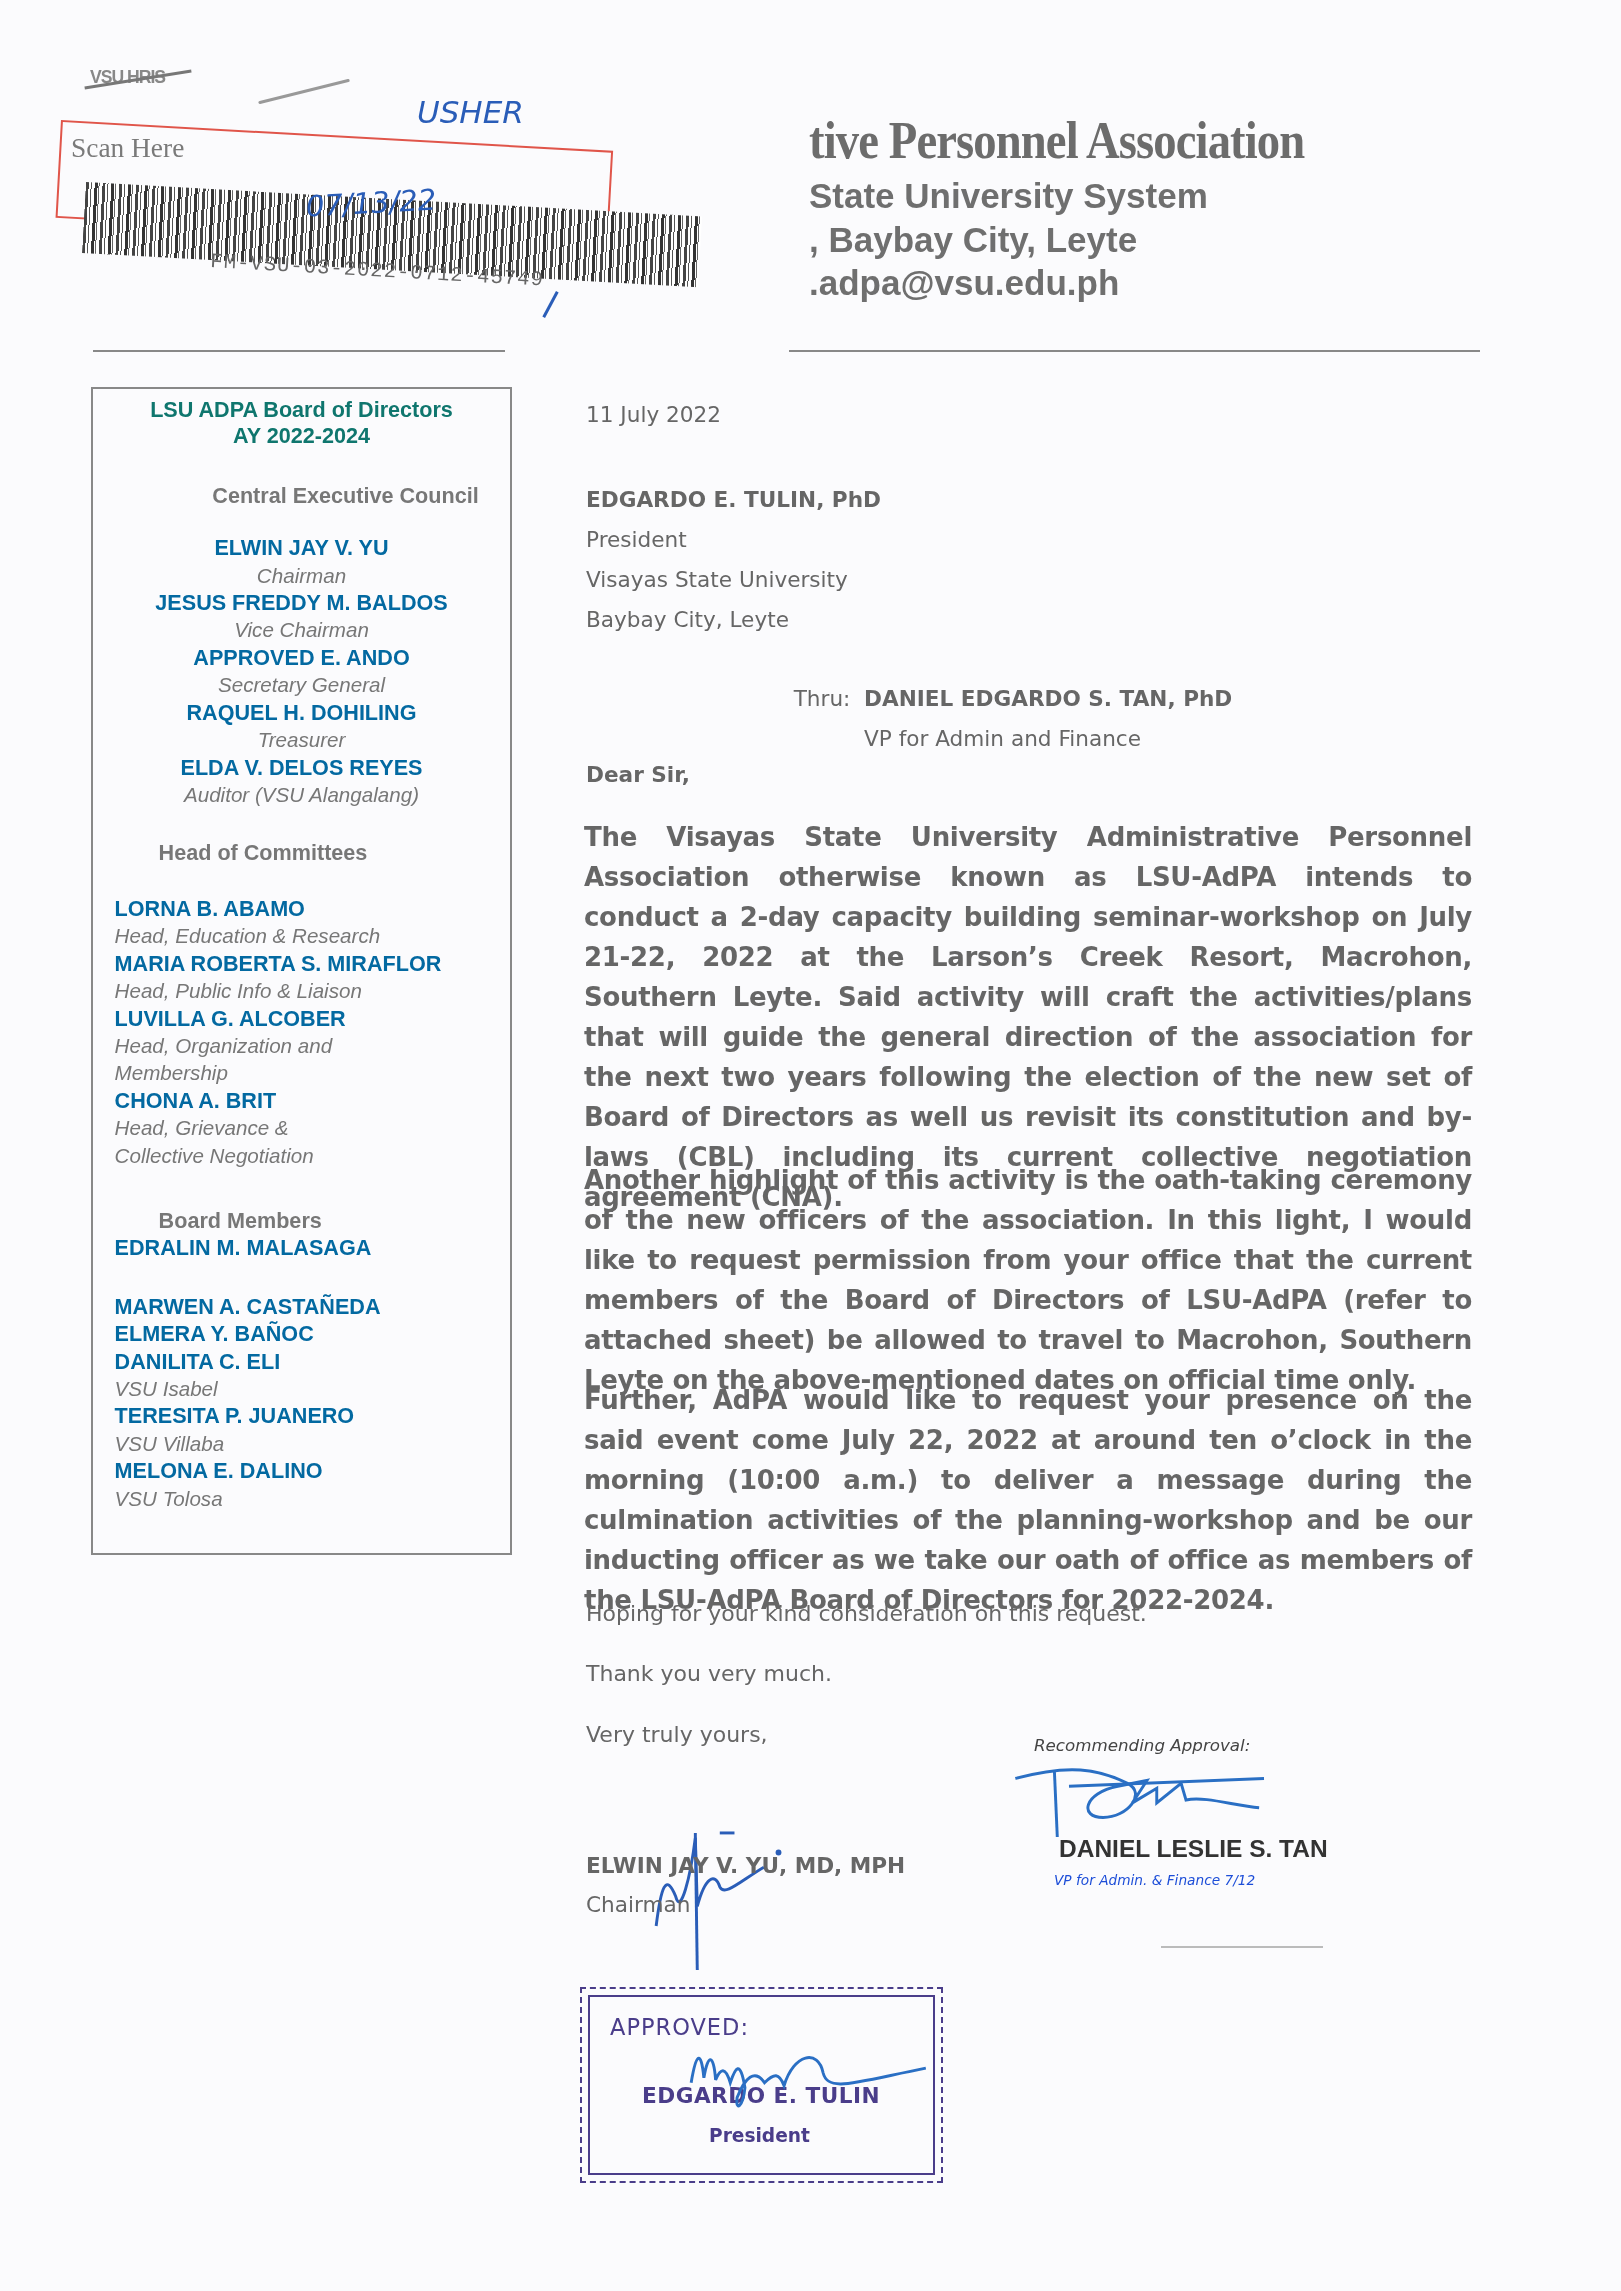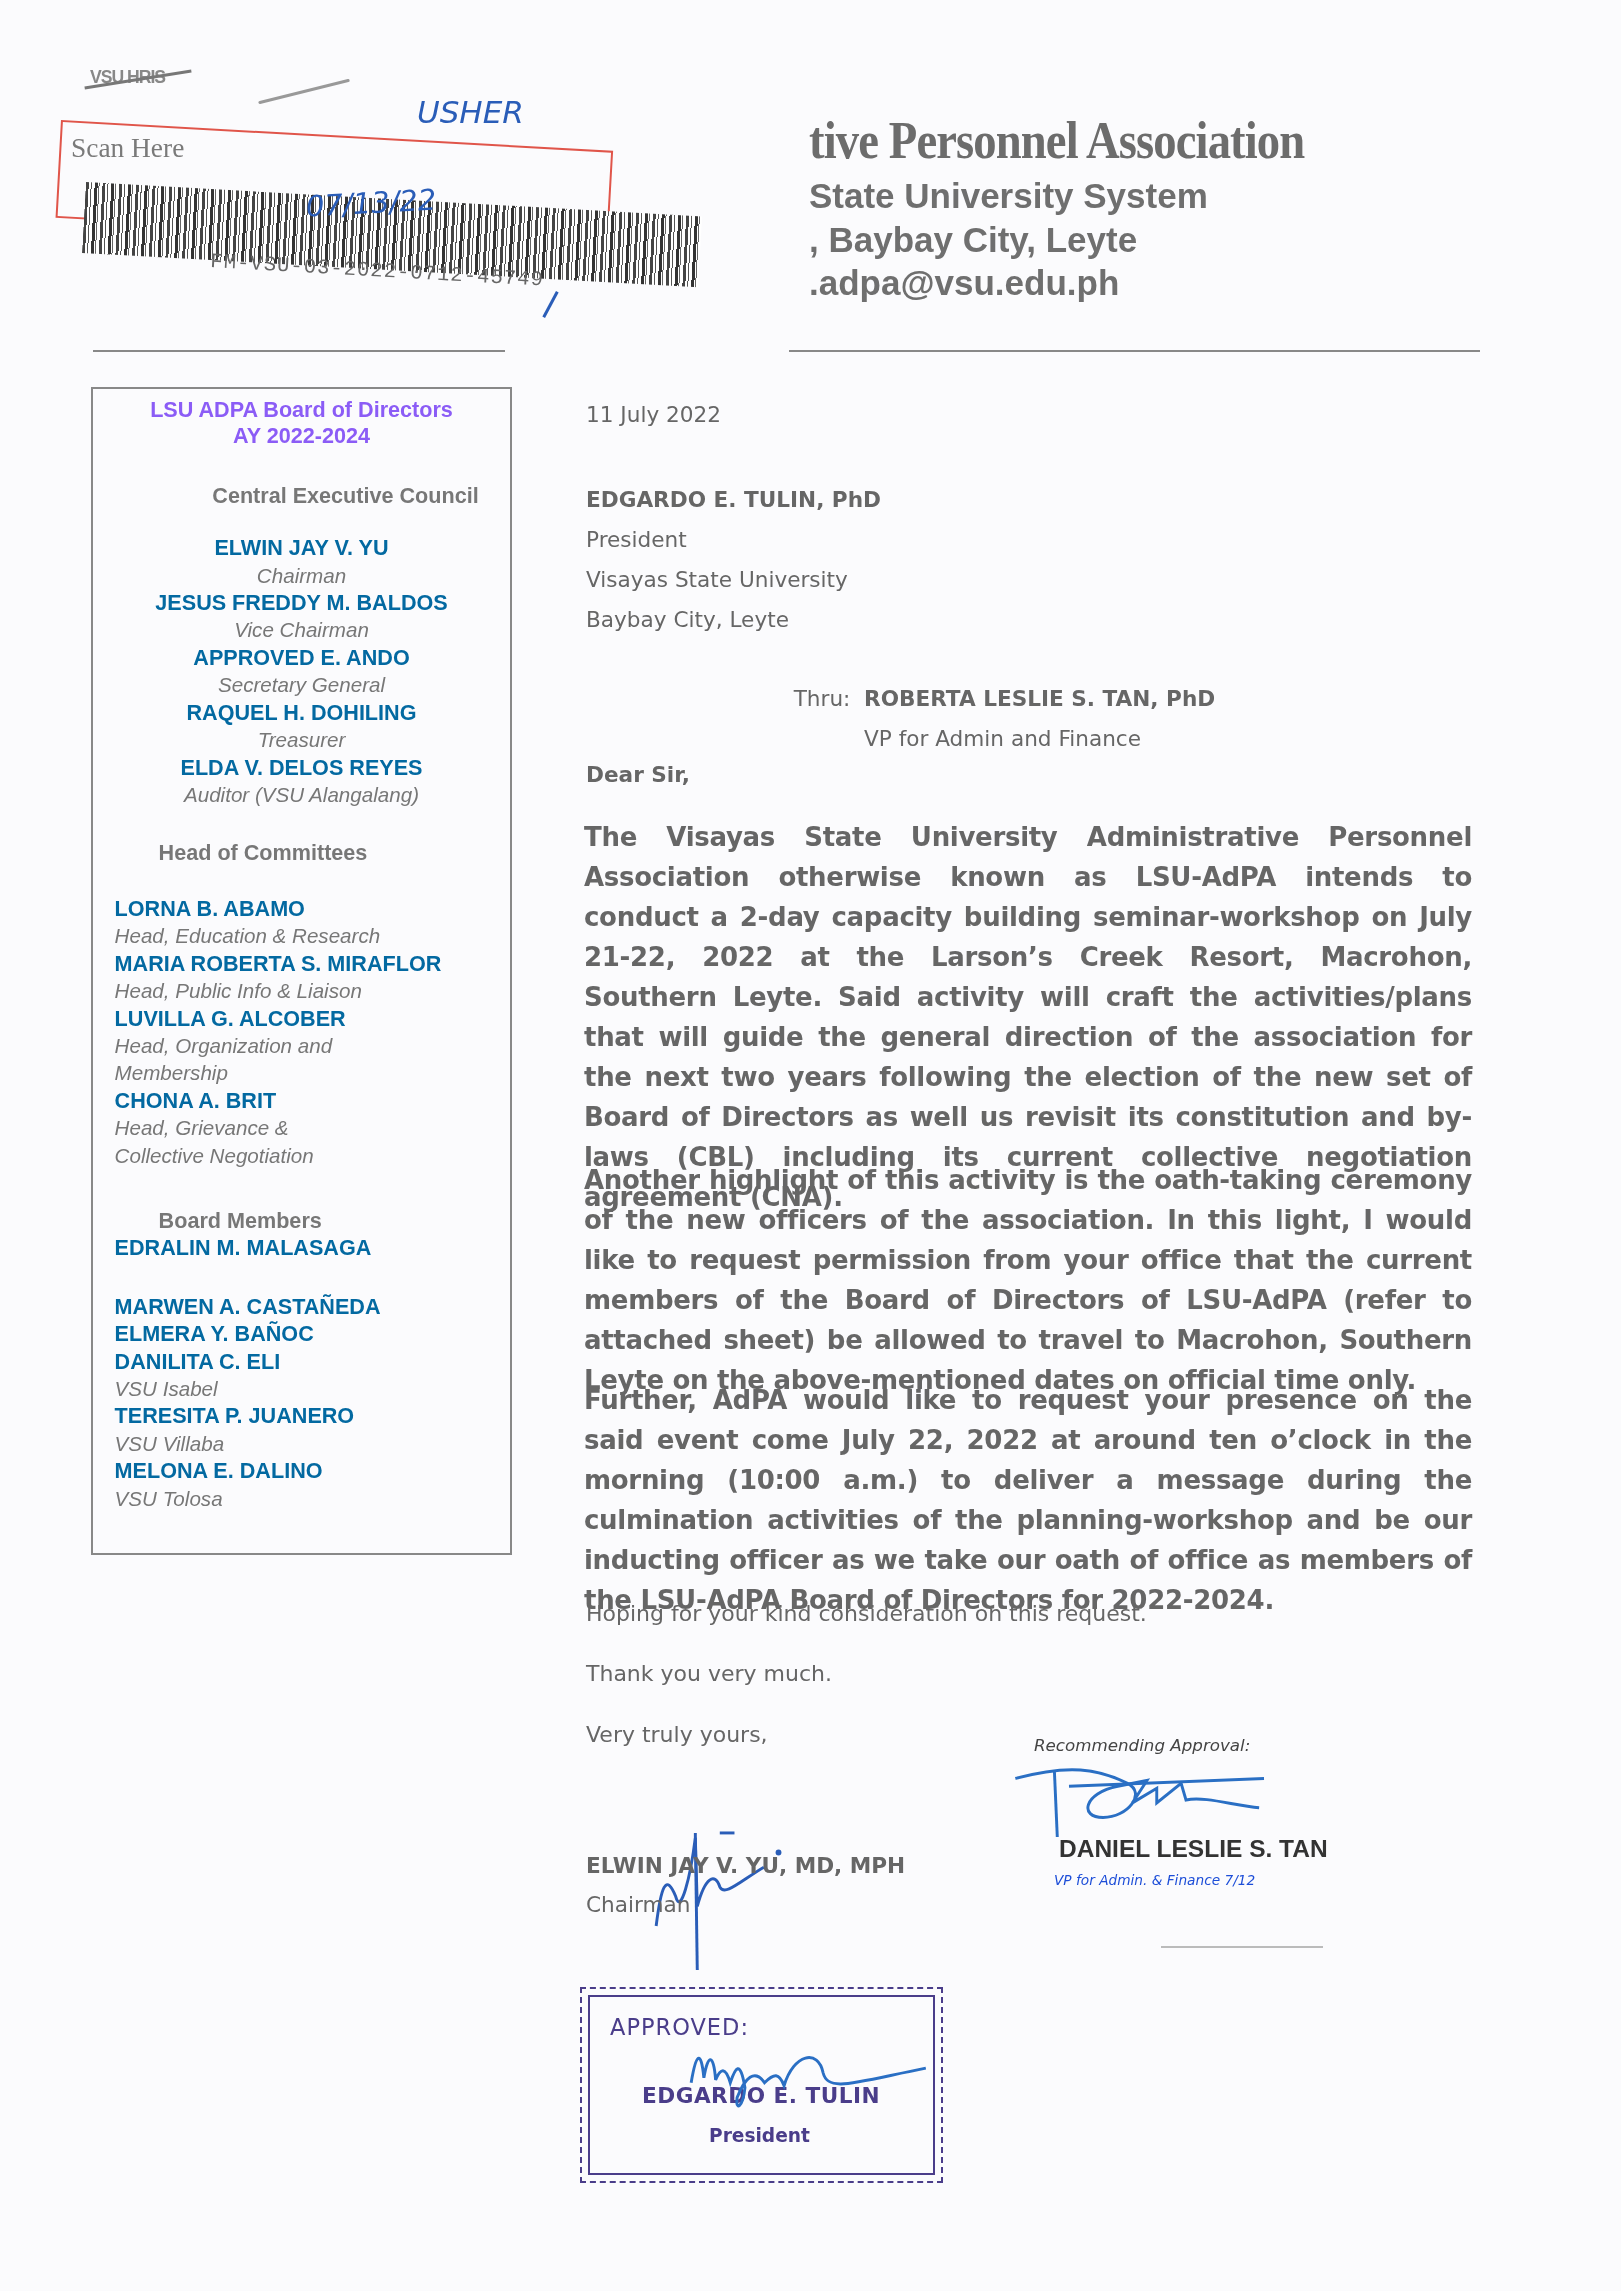--- a/index.html
+++ b/index.html
@@ -24,21 +24,21 @@
   
   .hdr-title { left:809px; top:110px; font-family:"Liberation Serif", serif; font-weight:bold; font-size:53px; color:#6c6c6c; transform:scaleX(0.88); transform-origin:left top; letter-spacing:-1px; }
   .hdr-line { left:809px; font-family:"Liberation Sans", sans-serif; font-weight:bold; font-size:35px; color:#6f6f6f; }
   .hdr-l1 { top:176px; } .hdr-l2 { top:220px; } .hdr-l3 { top:263px; }
   .rule-right { left:789px; top:350px; width:691px; height:2px; background:#888; }
 
   
   .sidebar { left:91px; top:387px; width:421px; height:1168px; border:2px solid #888; box-sizing:border-box; }
   .sb-center { position:absolute; left:0; width:100%; text-align:center; }
   .sb-left { position:absolute; left:21.6px; }
-  .sb-title { font-weight:bold; font-size:21.6px; color:#8b5cf6; line-height:26.5px; }
+  .sb-title { font-weight:bold; font-size:21.6px; color:#0f766e; line-height:26.5px; }
   .sb-section { font-weight:bold; font-size:21.6px; color:#777;padding-left:44px; }
   .sb-name { font-weight:bold; font-size:21.6px; color:#0369a1; line-height:27.4px; }
   .sb-role { font-style:italic; font-size:20.6px; color:#777; line-height:27.4px; }
 
   
   .letter { font-family:"DejaVu Sans", sans-serif; color:#666; font-size:21.6px; }
   .ltr-date { left:586px; top:402px; }
   .ltr-addr { left:586px; top:480px; line-height:40px; }
   .ltr-addr .name { font-weight:bold; }
   .ltr-thru { left:780px; top:679px; line-height:40px; }
@@ -131,21 +131,21 @@
 </div>
 
 <div class="abs letter ltr-date">11 July 2022</div>
 <div class="abs letter ltr-addr">
   <div class="name">EDGARDO E. TULIN, PhD</div>
   <div>President</div>
   <div>Visayas State University</div>
   <div>Baybay City, Leyte</div>
 </div>
 <div class="abs letter ltr-thru">
-  <div><span class="lbl">Thru:</span><span class="tname">ROBERTA LESLIE S. TAN, PhD</span></div>
+  <div><span class="lbl">Thru:</span><span class="tname">DANIEL EDGARDO S. TAN, PhD</span></div>
   <div class="ttitle">VP for Admin and Finance</div>
 </div>
 <div class="abs letter ltr-dear">Dear Sir,</div>
 <div class="abs letter para p1">The Visayas State University Administrative Personnel Association otherwise known as LSU-AdPA intends to conduct a 2-day capacity building seminar-workshop on July 21-22, 2022 at the Larson’s Creek Resort, Macrohon, Southern Leyte.  Said activity will craft the activities/plans that will guide the general direction of the association for the next two years following the election of the new set of Board of Directors as well us revisit its constitution and by-laws (CBL) including its current collective negotiation agreement (CNA).</div>
 <div class="abs letter para p2">Another highlight of this activity is the oath-taking ceremony of the new officers of the association. In this light, I would like to request permission from your office that the current members of the Board of Directors of LSU-AdPA (refer to attached sheet) be allowed to travel to Macrohon, Southern Leyte on the above-mentioned dates on official time only.</div>
 <div class="abs letter para p3">Further, AdPA would like to request your presence on the said event come July 22, 2022 at around ten o’clock in the morning (10:00 a.m.) to deliver a message during the culmination activities of the planning-workshop and be our inducting officer as we take our oath of office as members of the LSU-AdPA Board of Directors for 2022-2024.</div>
 <div class="abs letter closing c1">Hoping for your kind consideration on this request.</div>
 <div class="abs letter closing c2">Thank you very much.</div>
 <div class="abs letter closing c3">Very truly yours,</div>
 

